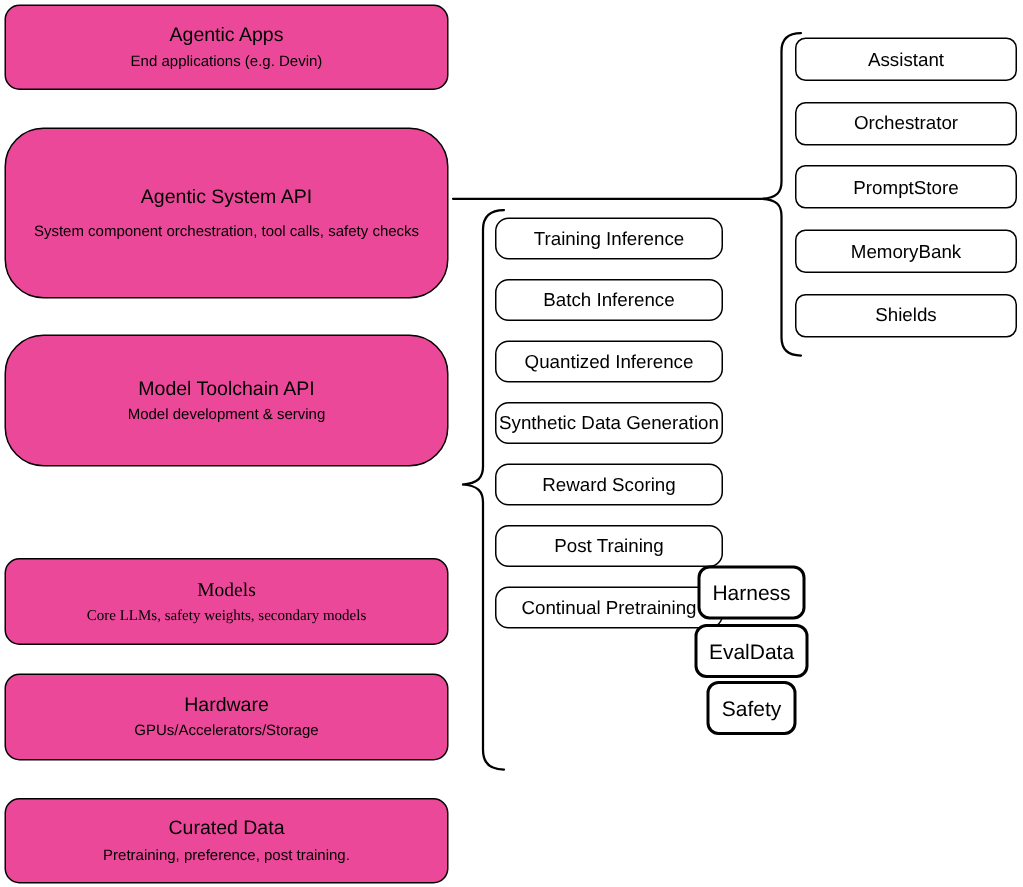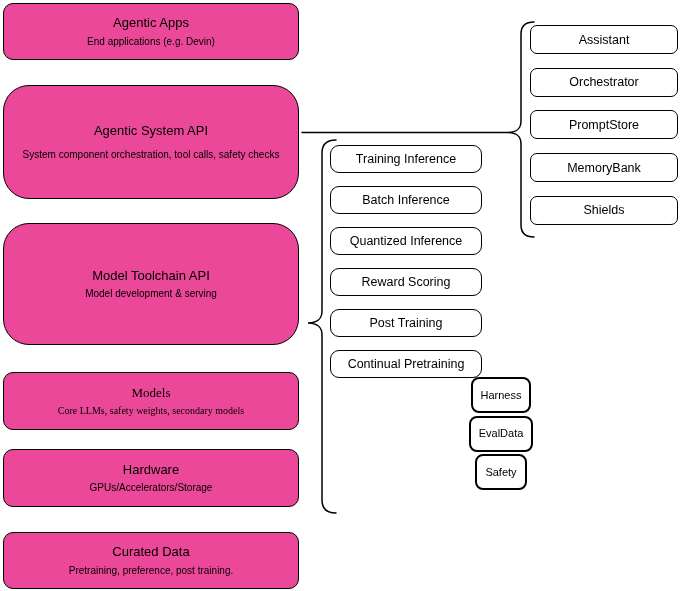--- a/index.html
+++ b/index.html
@@ -35,21 +35,21 @@
     align-items: center;
     justify-content: center;
     gap: 5px;
     text-align: center;
     z-index: 2;
   }
   .lbox .title { font-size: 13px; line-height: 1.1; }
   .lbox .subtitle { font-size: 10px; line-height: 1.1; }
   #box-agentic-apps      { top: 3px;   height: 57px; }
   #box-agentic-system-api{ top: 85px;  height: 114px; border-radius: 26px; gap: 11px; }
-  #box-model-toolchain-api{ top: 223px; height: 122px; border-radius: 26px; }
+  #box-model-toolchain-api{ top: 223px; height: 88px; border-radius: 26px; }
   #box-models            { top: 372px; height: 58px; font-family: Liberation Serif, serif; }
   #box-hardware          { top: 449px; height: 58px; }
   #box-curated-data      { top: 532px; height: 57px; }
 
   
   #toolchain-col {
     position: absolute;
     left: 330px; top: 145px;
     width: 152px;
     display: flex;
@@ -104,21 +104,21 @@
   }
   .pill {
     box-sizing: border-box;
     height: 15px;
     border: 2px solid #000;
     border-radius: 8px;
     background: #fff;
     display: flex;
     align-items: center;
     justify-content: center;
-    font-size: 11px;
+    font-size: 14px;
     line-height: 1;
     padding: 16px 8px;
     white-space: nowrap;
   }
 </style>
 </head>
 <body>
 
 <div id="canvas">
 
@@ -154,20 +154,21 @@
   </div>
 
   <div id="toolchain-col">
 
       <div class="mid-box">Training Inference</div>
 
       <div class="mid-box">Batch Inference</div>
 
       <div class="mid-box">Quantized Inference</div>
 
+      <div class="mid-box">Synthetic Data Generation</div>
 
       <div class="mid-box">Reward Scoring</div>
 
       <div class="mid-box">Post Training</div>
 
 
       <div class="mid-box">Continual Pretraining</div>
 
     </div>
 

